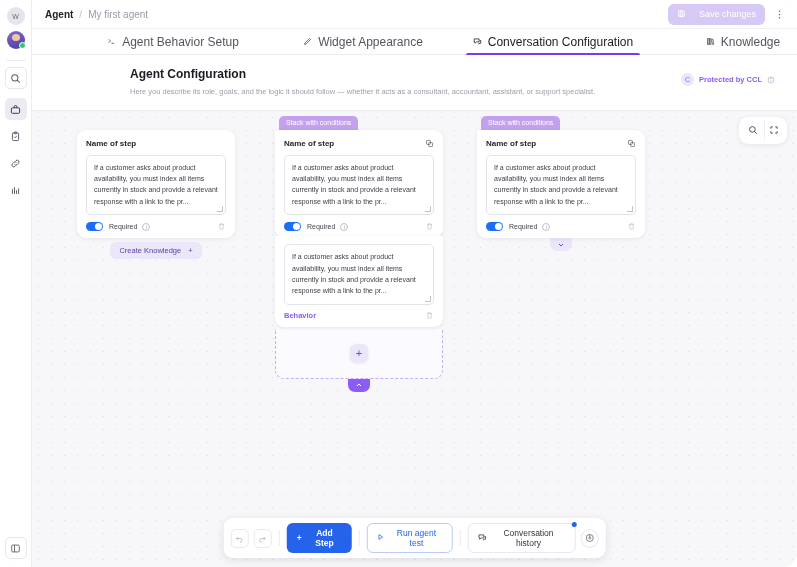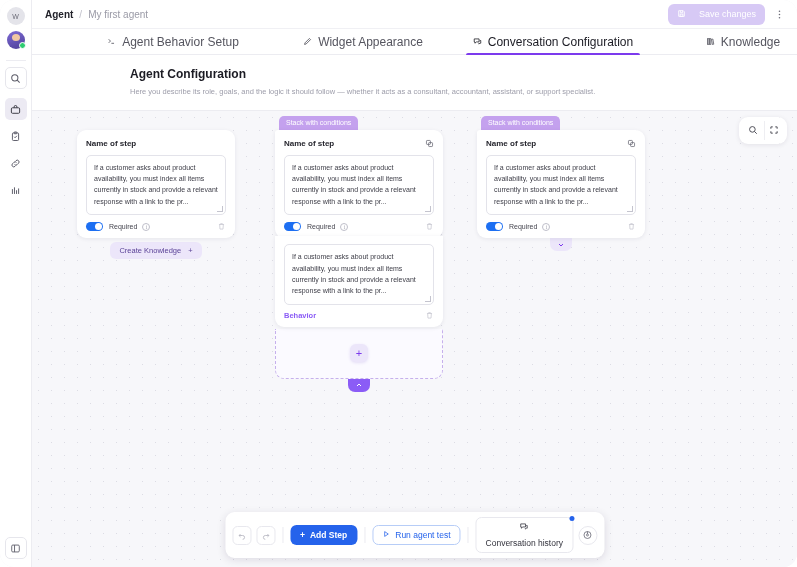--- a/index.html
+++ b/index.html
@@ -260,21 +260,21 @@
     border: 1px solid #b7cdf7;
     font-size: 8.5px; border-radius: 6px; padding: 4px 9px;
     display: flex; align-items: center; gap: 5px;
     font-family: inherit;
   }
   .tb-ghost {
     background: #fff; color: #33333d;
     border: 1px solid #e8e8ee;
     font-size: 8.5px; border-radius: 6px; padding: 4px 9px;
     display: flex; align-items: center; gap: 5px;
-    font-family: inherit; position: relative; flex-direction: column;
+    font-family: inherit; position: relative;
   }
   .tb-dot {
     position: absolute; top: -2px; right: -2px;
     width: 5px; height: 5px; border-radius: 50%; background: #2563eb;
   }
   .tb-round {
     width: 19px; height: 19px; border-radius: 50%;
     border: 1px solid #e8e8ee; color: #6a6a76;
     display: flex; align-items: center; justify-content: center;
   }
@@ -395,20 +395,31 @@
           </svg>
         </span>
         <span>Knowledge</span>
       </div>
     </div>
 
     <div class="page-head">
       <div>
         <div class="page-title">Agent Configuration</div>
         <div class="page-sub">Here you describe its role, goals, and the logic it should follow — whether it acts as a consultant, accountant, assistant, or support specialist.</div>
+      </div>
+      <div class="protected">
+        <span class="protected-ic">C</span>
+        <span class="protected-txt">Protected by CCL</span>
+        <span>
+          <svg width="8" height="8" viewBox="0 0 16 16" fill="none" stroke="#b0a6c8" stroke-width="1.4">
+            <circle cx="8" cy="8" r="6"></circle>
+              <line x1="8" y1="7.2" x2="8" y2="11"></line>
+              <circle cx="8" cy="4.9" r="0.6" fill="#b0a6c8"></circle>
+          </svg>
+        </span>
       </div>
     </div>
 
     <div class="canvas">
 
       <div class="canvas-tools">
         <div class="ctool">
           <svg width="10" height="10" viewBox="0 0 16 16" fill="none" stroke="currentColor" stroke-width="1.5">
             <circle cx="7" cy="7" r="4.5"></circle>
               <line x1="10.5" y1="10.5" x2="14" y2="14"></line>

